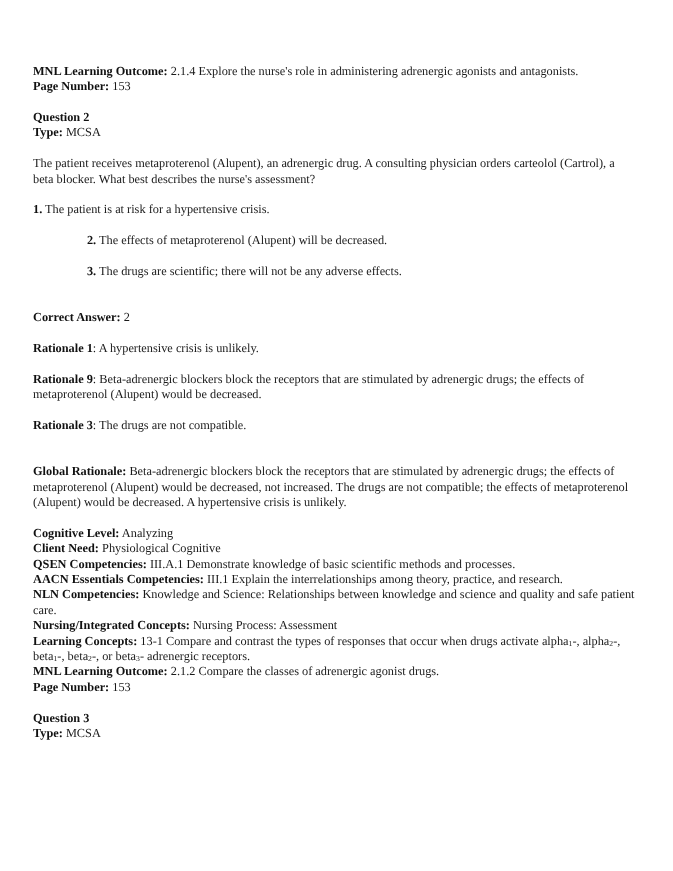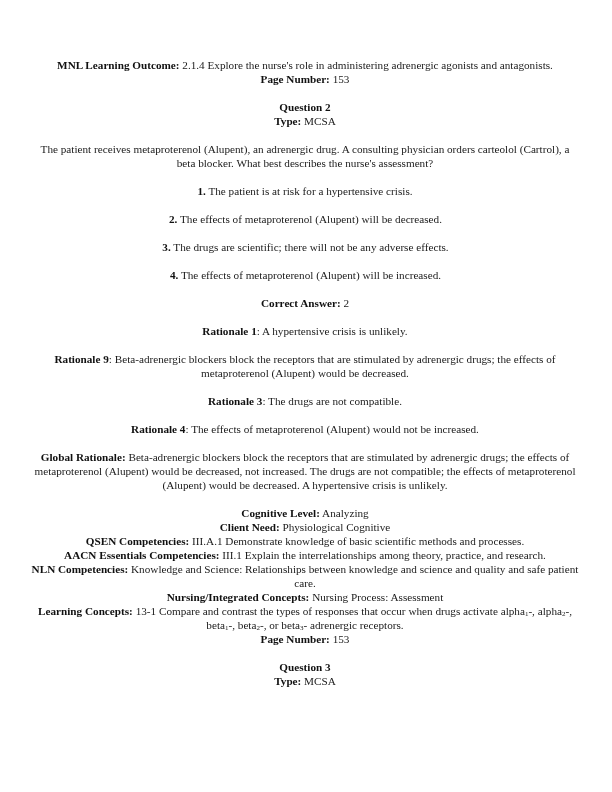--- a/index.html
+++ b/index.html
@@ -1,25 +1,25 @@
 <!DOCTYPE html>
 <html><head>
 <meta charset="utf-8">
 <style>
   html, body { margin: 0; padding: 0; background: #ffffff; }
   body {
     width: 612px; height: 792px; position: relative; overflow: hidden;
     font-family: "Liberation Serif", "DejaVu Serif", serif;
     font-size: 11.2px; color: #1a1a1a; line-height: 14px;
   }
-  .page { position: absolute; left: 30px; top: 58px; width: 550px; text-align: center; }
+  .page { position: absolute; left: 30px; top: 58px; width: 550px; }
   .line { margin: 0; white-space: normal; }
   .gap { height: 14px; }
   b { font-weight: bold; color: #111; }
-  .indent1 { padding-left: 1px; }
+  .indent1 { padding-left: 1px; margin-left: 48px; }
   sub { font-size: 7px; line-height: 0; vertical-align: -1px; }
 </style>
 </head>
 <body>
 
 <div class="page">
 
   <p class="line"><b>MNL Learning Outcome:</b><span> 2.1.4 Explore the nurse's role in administering adrenergic agonists and antagonists.</span></p>
   <p class="line"><b>Page Number:</b><span> 153</span></p>
   <div class="gap"></div>
@@ -30,44 +30,43 @@
 
   <p class="line">The patient receives metaproterenol (Alupent), an adrenergic drug. A consulting physician orders carteolol (Cartrol), a beta blocker. What best describes the nurse's assessment?</p>
   <div class="gap"></div>
 
   <p class="line"><b>1.</b><span> The patient is at risk for a hypertensive crisis.</span></p>
   <div class="gap"></div>
   <p class="line indent1"><b>2.</b><span> The effects of metaproterenol (Alupent) will be decreased.</span></p>
   <div class="gap"></div>
   <p class="line indent1"><b>3.</b><span> The drugs are scientific; there will not be any adverse effects.</span></p>
   <div class="gap"></div>
-  <p class="line indent1"><b>4.</b><span> The effects of metaproterenol (Alupent) will be increased.</span></p>
   <div class="gap"></div>
 
   <p class="line"><b>Correct Answer:</b><span> 2</span></p>
   <div class="gap"></div>
 
   <p class="line"><b>Rationale 1</b><span>: A hypertensive crisis is unlikely.</span></p>
   <div class="gap"></div>
   <p class="line"><b>Rationale 9</b><span>: Beta-adrenergic blockers block the receptors that are stimulated by adrenergic drugs; the effects of metaproterenol (Alupent) would be decreased.</span></p>
   <div class="gap"></div>
   <p class="line"><b>Rationale 3</b><span>: The drugs are not compatible.</span></p>
   <div class="gap"></div>
-  <p class="line"><b>Rationale 4</b><span>: The effects of metaproterenol (Alupent) would not be increased.</span></p>
   <div class="gap"></div>
 
   <p class="line"><b>Global Rationale:</b><span> Beta-adrenergic blockers block the receptors that are stimulated by adrenergic drugs; the effects of metaproterenol (Alupent) would be decreased, not increased. The drugs are not compatible; the effects of metaproterenol (Alupent) would be decreased. A hypertensive crisis is unlikely.</span></p>
   <div class="gap"></div>
 
   <p class="line"><b>Cognitive Level:</b><span> Analyzing</span></p>
   <p class="line"><b>Client Need:</b><span> Physiological Cognitive</span></p>
   <p class="line"><b>QSEN Competencies:</b><span> III.A.1 Demonstrate knowledge of basic scientific methods and processes.</span></p>
   <p class="line"><b>AACN Essentials Competencies:</b><span> III.1 Explain the interrelationships among theory, practice, and research.</span></p>
   <p class="line"><b>NLN Competencies:</b><span> Knowledge and Science: Relationships between knowledge and science and quality and safe patient care.</span></p>
   <p class="line"><b>Nursing/Integrated Concepts:</b><span> Nursing Process: Assessment</span></p>
   <p class="line"><b>Learning Concepts:</b><span> 13-1 Compare and contrast the types of responses that occur when drugs activate alpha</span><sub>1</sub><span>-, alpha</span><sub>2</sub><span>-, beta</span><sub>1</sub><span>-, beta</span><sub>2</sub><span>-, or beta</span><sub>3</sub><span>- adrenergic receptors.</span></p>
+  <p class="line"><b>MNL Learning Outcome:</b><span> 2.1.2 Compare the classes of adrenergic agonist drugs.</span></p>
   <p class="line"><b>Page Number:</b><span> 153</span></p>
   <div class="gap"></div>
 
   <p class="line"><b>Question 3</b></p>
   <p class="line"><b>Type:</b><span> MCSA</span></p>
 
 </div>
 
 </body></html>

